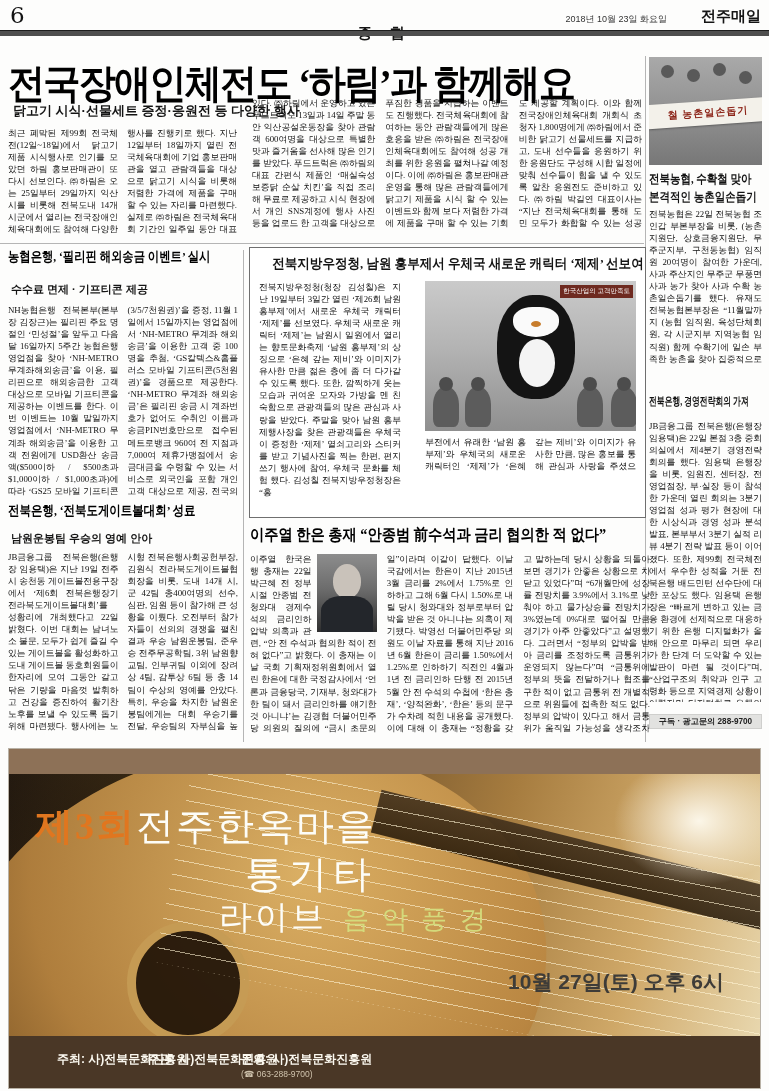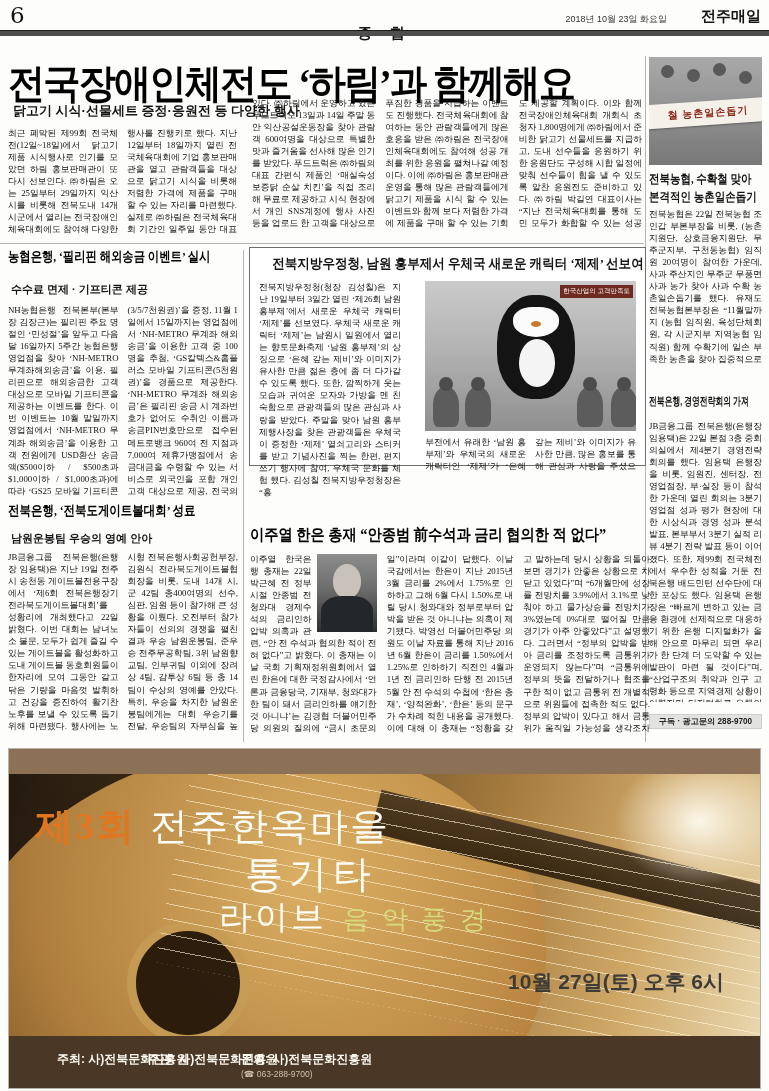--- a/index.html
+++ b/index.html
@@ -28,21 +28,21 @@
   
   .bt{font-size:8.8px;line-height:1.37;text-align:justify;overflow:hidden;color:#101010;}
   .cols2{column-count:2;column-gap:9px;}
   .cols3{column-count:3;column-gap:10px;}
   .lead-body-l{left:8px;top:127px;width:229px;height:113px;}
   .lead-body-r{left:252px;top:97px;width:390px;height:143px;}
   .nh-body{left:8px;top:304px;width:230px;height:194px;}
   .gb-body{left:8px;top:551px;width:230px;height:190px;}
   .bok-body{left:250px;top:553px;width:400px;height:190px;}
   
-  .postal-box{left:249px;top:247px;width:397px;height:219px;border:1px solid #6f6f6f;box-sizing:border-box;padding:7px 9px;background:#fff;}
+  .postal-box{left:249px;top:247px;width:397px;height:271px;border:1px solid #6f6f6f;box-sizing:border-box;padding:7px 9px;background:#fff;}
   .postal-headline{text-align:center;font-size:13.5px;font-weight:900;white-space:nowrap;transform:scaleX(.93);transform-origin:center top;}
   .postal-row{display:flex;gap:24px;margin-top:8px;}
   .postal-intro{width:149px;height:230px;}
   .postal-right{width:221px;}
   .postal-photo{position:relative;height:150px;background:linear-gradient(180deg,#cacaca 0%,#b3b3b3 45%,#8f8f8f 100%);overflow:hidden;}
   .mascot{position:absolute;left:72px;top:14px;width:78px;height:104px;background:#141414;border-radius:46% 46% 44% 44%;}
   .mascot-belly{position:absolute;left:94px;top:58px;width:36px;height:48px;background:#f4f4f4;border-radius:50%;}
   .mascot-face{position:absolute;left:88px;top:26px;width:46px;height:30px;background:#fafafa;border-radius:50% 50% 60% 60%;}
   .mascot-beak{position:absolute;left:106px;top:40px;width:10px;height:6px;background:#c77c2c;border-radius:50%;}
   .photo-sign{position:absolute;right:3px;top:4px;background:#6e2a20;color:#fff;font-size:6.5px;padding:2px 3px;font-family:"Liberation Sans",sans-serif;white-space:nowrap;}
@@ -74,21 +74,21 @@
             background:linear-gradient(105deg,#241a10 0%,#433118 16%,#6d4f2a 38%,#a67c3f 62%,#cfa868 82%,#e8d7ae 100%);}
   .g-dark{position:absolute;left:-40px;top:-60px;width:420px;height:260px;background:radial-gradient(closest-side,rgba(18,11,4,.6),rgba(18,11,4,0));}
   .g-body{position:absolute;left:-60px;bottom:-170px;width:600px;height:460px;transform:rotate(-12deg);border-radius:50%;
           background:radial-gradient(circle at 62% 30%,#e5b869 0%,#b98540 55%,#7a5222 85%,#5a3a16 100%);opacity:.92;}
   .g-hole{position:absolute;left:118px;top:148px;width:104px;height:104px;border-radius:50%;background:#1c1006;border:9px solid #c69c55;opacity:.9;}
   .g-neck{position:absolute;right:-30px;top:66px;width:420px;height:44px;background:linear-gradient(180deg,#3c2c1a,#241708);transform:rotate(14deg);opacity:.85;}
   .g-strings{position:absolute;left:160px;right:-40px;top:40px;height:210px;transform:rotate(11deg);
              background:repeating-linear-gradient(to bottom,rgba(255,243,210,.6) 0 1px,transparent 1px 15px);}
   .g-cup{position:absolute;right:-24px;top:-18px;width:170px;height:130px;background:radial-gradient(closest-side,rgba(255,252,242,.92),rgba(255,252,242,0));}
   .ad-line1{left:26px;top:52px;font-size:38px;white-space:nowrap;letter-spacing:2px;}
-  .ad-round{color:#e0761f;font-weight:700;margin-right:14px;}
+  .ad-round{color:#e0761f;font-weight:700;margin-right:0;}
   .ad-t1{color:#fdfdf8;font-weight:400;text-align:center;}
   .ad-line2{left:236px;top:100px;font-size:38px;color:#fdfdf8;letter-spacing:6px;white-space:nowrap;}
   .ad-line3{left:210px;top:146px;font-size:33px;color:#fdfdf8;white-space:nowrap;letter-spacing:3px;}
   .ad-accent{font-size:26px;letter-spacing:13px;color:#d5de7e;opacity:.95;margin-left:16px;font-weight:400;}
   .ad-when{right:36px;top:219px;font-size:21px;font-weight:700;color:#3e3c38;font-family:"Liberation Sans",sans-serif;white-space:nowrap;}
   .ad-where{right:22px;top:250px;font-size:19px;font-weight:700;color:#595247;font-family:"Liberation Sans",sans-serif;white-space:nowrap;}
   .ad-bar{position:absolute;left:0;right:0;bottom:0;height:52px;background:#4a3726;}
   .ad-org{position:absolute;top:15px;font-size:12px;font-weight:700;color:#fbf8ef;font-family:"Liberation Sans",sans-serif;white-space:nowrap;padding-left:14px;}
   .ad-dot{position:absolute;left:-8px;top:-8px;width:21px;height:34px;border-radius:50%;background:#8cc63f;}
   .ad-org span{position:relative;}

